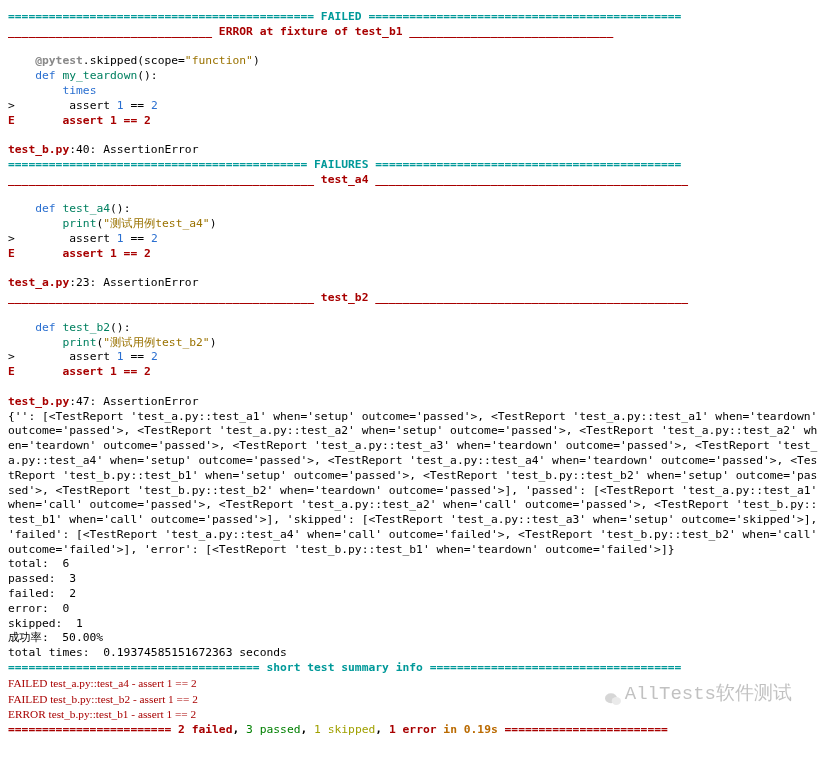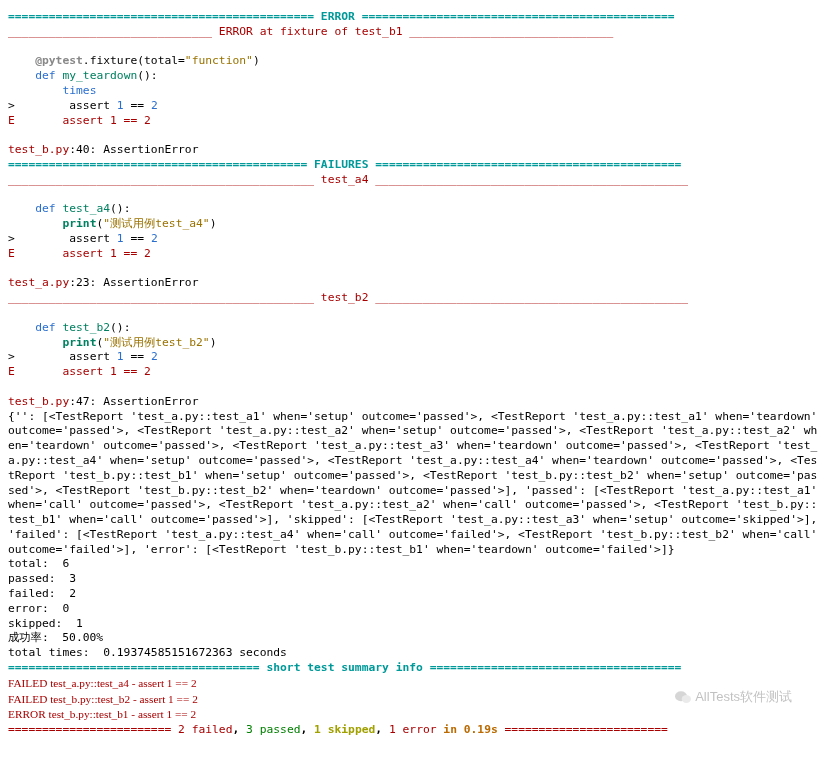--- a/index.html
+++ b/index.html
@@ -14,52 +14,52 @@
     font-size: 11.3px;
     line-height: 14.8px;
     white-space: pre-wrap;
     word-break: break-all;
     margin: 0;
     padding: 10px 8px 8px 8px;
     color: #000;
     background: #fff;
   }
   .red    { color: #a80000; font-family: Liberation Serif, serif; }
-  .redb   { color: #a80000; font-weight: normal; }
+  .redb   { color: #a80000; font-weight: bold; }
   .greenb { color: #008000; font-weight: normal; }
-  .yellowb{ color: #a0a000; font-weight: bold; }
+  .yellowb{ color: #a0a000; font-weight: normal; }
   .grayb  { color: #888; font-weight: bold; }
   .blue   { color: #2a6fd0; margin-top: 8px; }
   .green2 { color: #008060; }
-  .greenb2{ color: #008060; font-weight: bold; }
+  .greenb2{ color: #008060; font-weight: normal; }
   .cyanb  { color: #009999; font-weight: bold; }
   .gold   { color: #9a7200; }
   .orangeb{ color: #ba6a00; font-weight: bold; }
   .boldk  { font-weight: bold; color: #000; }
   .watermark {
     position: absolute;
     right: 40px;
     bottom: 40px;
-    font-family: Liberation Sans, sans-serif;
-    font-size: 13px;
+    font-family: Liberation Mono, monospace;
+    font-size: 19px;
     color: #999;
     opacity: .6;
     display: flex;
-    align-items: center;
+    align-items: flex-end;
     gap: 4px;
     pointer-events: none;
   }
 </style>
 </head>
 <body>
 
-<pre class="terminal"><span class="cyanb">=============================================</span><span class="cyanb"> ERROR </span><span class="cyanb">==============================================</span>
+<pre class="terminal"><span class="cyanb">=============================================</span><span class="cyanb"> FAILED </span><span class="cyanb">==============================================</span>
 <span class="redb">______________________________</span><span class="redb"> ERROR at fixture of test_b1 </span><span class="redb">______________________________</span>
 
-<span class="grayb">    @pytest</span><span>.fixture(total=</span><span class="gold">"function"</span><span>)</span>
+<span class="grayb">    @pytest</span><span>.skipped(scope=</span><span class="gold">"function"</span><span>)</span>
 <span class="blue">    def</span><span class="green2"> my_teardown</span><span>():</span>
 <span class="blue">        times</span>
 &gt;<span><span>        assert </span><span class="blue">1</span><span> == </span><span class="blue">2</span></span>
 <span class="redb">E       assert 1 == 2</span>
 
 <span class="redb">test_b.py</span><span>:40: AssertionError</span>
 <span class="cyanb">============================================</span><span class="cyanb"> FAILURES </span><span class="cyanb">=============================================</span>
 <span class="redb">_____________________________________________</span><span class="redb"> test_a4 </span><span class="redb">______________________________________________</span>
 
 <span class="blue">    def</span><span class="green2"> test_a4</span><span>():</span>

